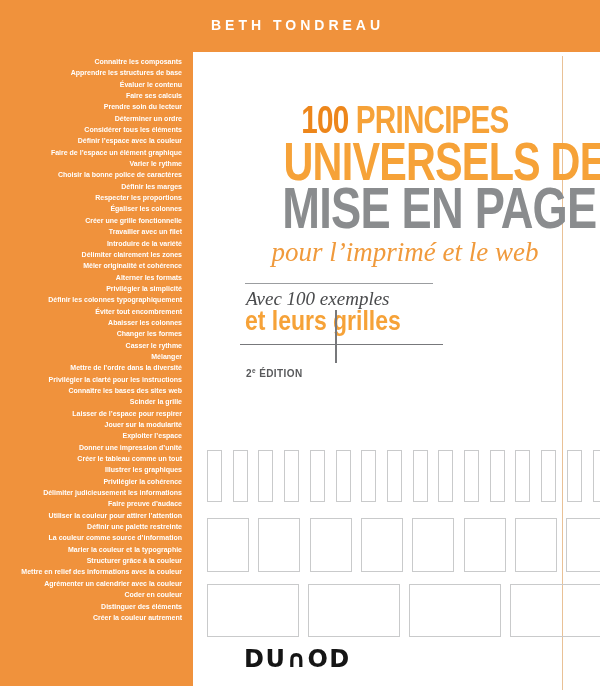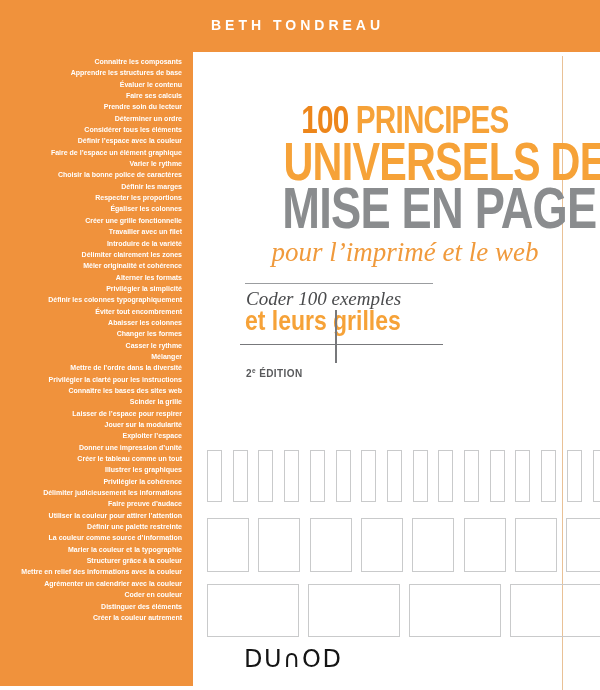--- a/index.html
+++ b/index.html
@@ -35,21 +35,21 @@
             transform-origin:left;white-space:nowrap;}
   .cross-rule{position:absolute;left:335px;top:310px;width:2px;height:53px;background:var(--rule-dark);z-index:4;}
   .rule-bottom{position:absolute;left:240px;top:344px;width:203px;height:1px;background:var(--rule-dark);z-index:3;}
   .edition{position:absolute;left:246px;top:367px;z-index:3;color:var(--edition-gray);
            font-weight:700;font-size:10px;letter-spacing:0.4px;white-space:nowrap;}
   .edition sup{font-size:6.5px;}
 
   .wbox{position:absolute;border:1px solid var(--box-border);background:transparent;z-index:2;}
 
   .logo{position:absolute;left:244px;top:645px;z-index:3;color:var(--logo-black);
-        font-family:"DejaVu Sans",sans-serif;font-weight:400;font-size:24px;letter-spacing:1.5px;}
+        font-family:"DejaVu Sans",sans-serif;font-weight:700;font-size:24px;letter-spacing:1.5px;}
 </style>
 </head>
 <body>
 
 <div class="stage">
 
   <div class="left-panel"></div>
   <div class="top-band"></div>
 
   <div class="author">BETH TONDREAU</div>
@@ -114,21 +114,21 @@
   </div>
   <div class="tline t2">
     <span class="squeeze">UNIVERSELS DE</span>
   </div>
   <div class="tline t3">
     <span class="squeeze">MISE EN PAGE</span>
   </div>
   <div class="tline subtitle">pour l’imprimé et le web</div>
 
   <div class="rule-top"></div>
-  <div class="tagline-italic">Coder 100 exemples</div>
+  <div class="tagline-italic">Avec 100 exemples</div>
   <div class="tagline-bold">et leurs grilles</div>
   <div class="cross-rule"></div>
   <div class="rule-bottom"></div>
 
   <div class="edition"><span>2</span><sup>e</sup><span> ÉDITION</span></div>
 
   <div>
       <div class="wbox" style="left: 207px; top: 450px; width: 13px; height: 50px;"></div>
       <div class="wbox" style="left: 232.7px; top: 450px; width: 13px; height: 50px;"></div>
       <div class="wbox" style="left: 258.4px; top: 450px; width: 13px; height: 50px;"></div>

